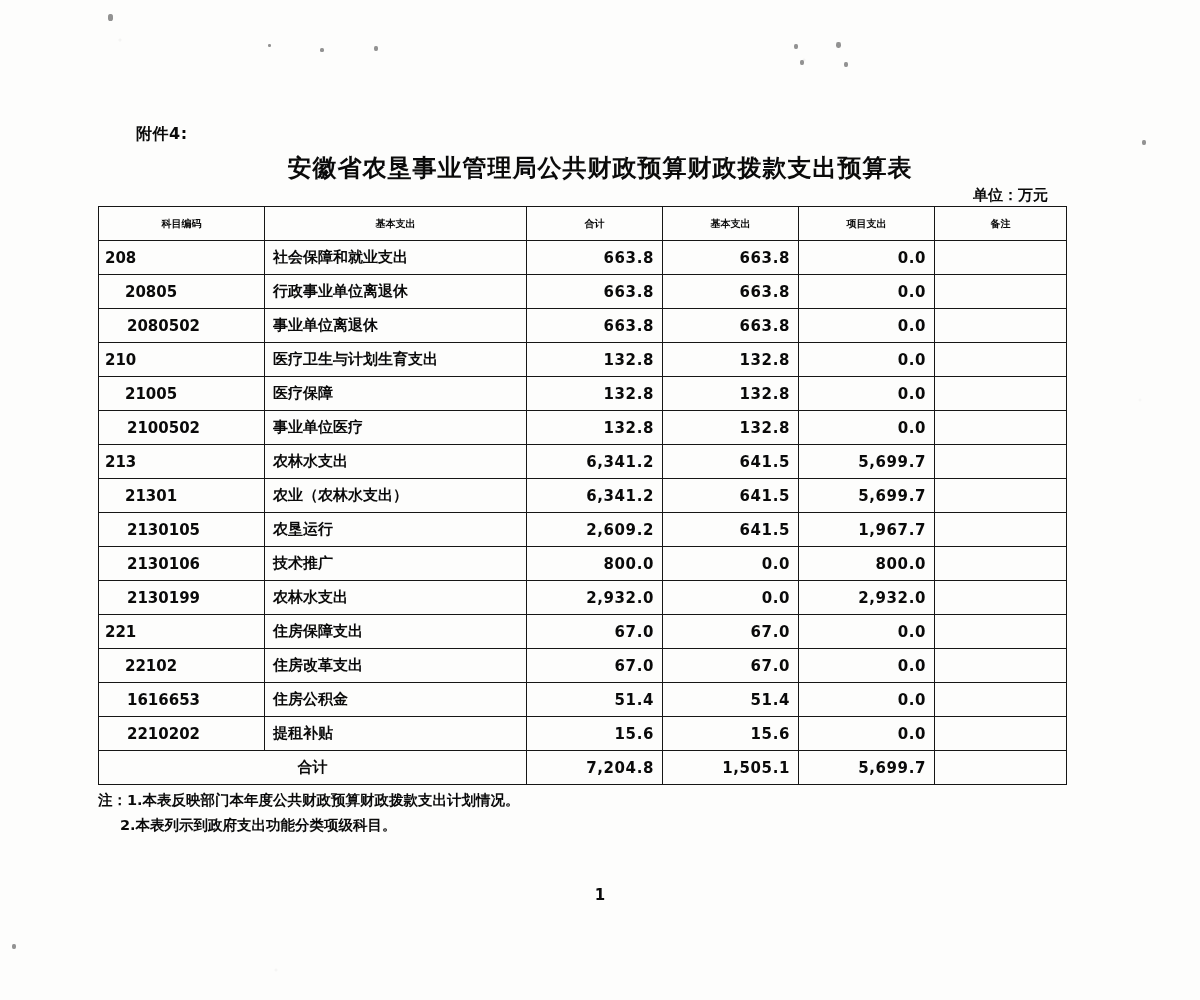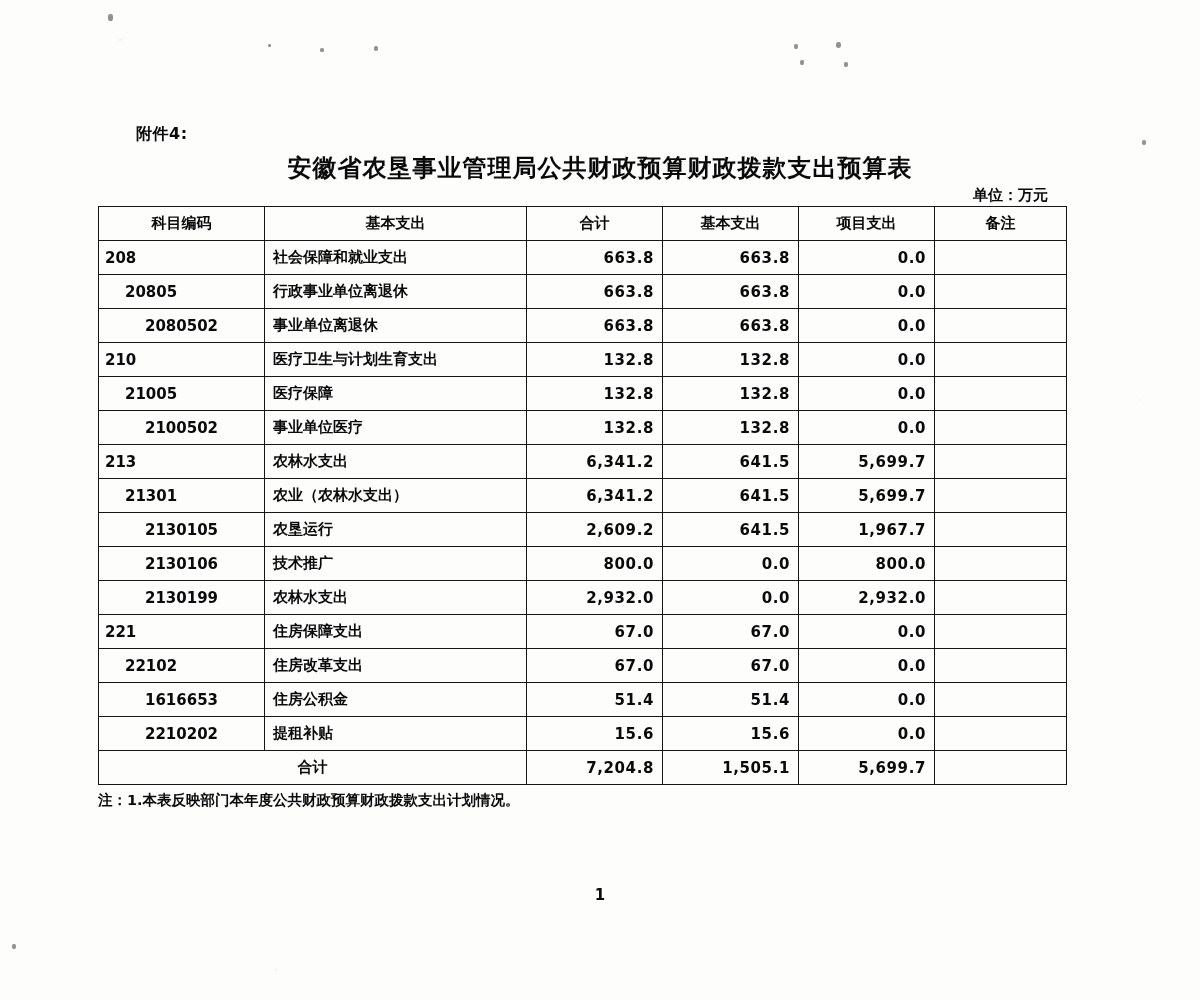--- a/index.html
+++ b/index.html
@@ -81,33 +81,33 @@
   table.budget td {
     border: 1.6px solid #161616;
     height: 33px;
     padding: 0 8px;
     font-weight: 700;
     white-space: nowrap;
     overflow: hidden;
   }
   table.budget th {
     text-align: center;
-    font-size: 15px;
+    font-size: 10px;
   }
   col.c-code   { width: 166px; }
   col.c-name   { width: 262px; }
   col.c-total  { width: 136px; }
   col.c-basic  { width: 136px; }
   col.c-proj   { width: 136px; }
   col.c-note   { width: 132px; }
 
   td.code { text-align: left; }
   td.code.lvl1 { padding-left: 6px; }
   td.code.lvl2 { padding-left: 26px; }
-  td.code.lvl3 { padding-left: 46px; margin-left: 34px; }
+  td.code.lvl3 { padding-left: 28px; margin-left: 34px; }
   td.name { text-align: left; padding-left: 10px; }
   td.num  { text-align: right; padding-right: 14px; letter-spacing: 0.6px; }
   td.note { }
   td.sum-label { text-align: center; }
 
   .notes {
     position: absolute;
     left: 98px;
     top: 788px;
     font-size: 14.5px;
@@ -294,17 +294,18 @@
           <td class="num">7,204.8</td>
           <td class="num">1,505.1</td>
           <td class="num">5,699.7</td>
           <td class="note"></td>
         </tr>
       </tbody>
   </table>
 
   <div class="notes">
     <div>注：1.本表反映部门本年度公共财政预算财政拨款支出计划情况。</div>
+    <div class="n2">2.本表列示到政府支出功能分类项级科目。</div>
   </div>
 
   <div class="page-number">1</div>
 
 </div>
 
 </body></html>

